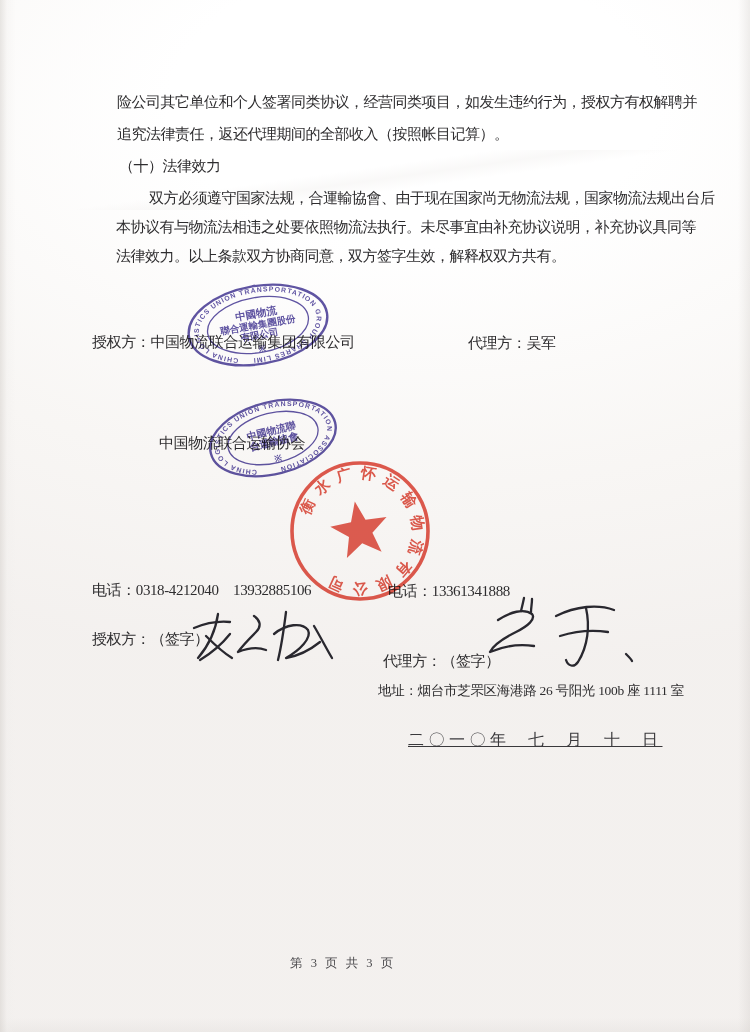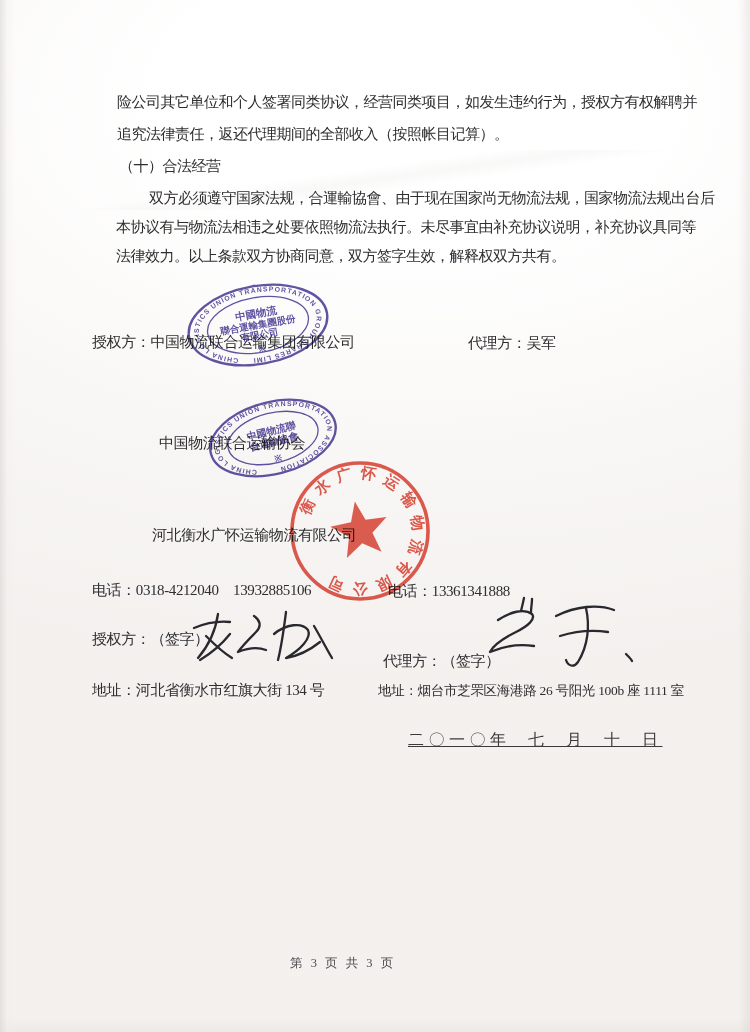--- a/index.html
+++ b/index.html
@@ -35,34 +35,32 @@
   .sig path { fill:none; stroke:#29282f; stroke-width:2.3; stroke-linecap:round; stroke-linejoin:round; }
 </style>
 </head>
 <body>
 
 <div class="page">
   <div class="crease"></div>
 
   <div class="txt body-line" style="left:92px; top:93px;">险公司其它单位和个人签署同类协议，经营同类项目，如发生违约行为，授权方有权解聘并</div>
   <div class="txt body-line" style="left:92px; top:125px;">追究法律责任，返还代理期间的全部收入（按照帐目记算）。</div>
-  <div class="txt body-line" style="left:94px; top:157px;">（十）合法经营</div>
+  <div class="txt body-line" style="left:94px; top:157px;">（十）法律效力</div>
   <div class="txt body-line" style="left:124px; top:189px;">双方必须遵守国家法规，合運輸協會、由于现在国家尚无物流法规，国家物流法规出台后</div>
   <div class="txt body-line" style="left:91px; top:218px;">本协议有与物流法相违之处要依照物流法执行。未尽事宜由补充协议说明，补充协议具同等</div>
   <div class="txt body-line" style="left:91px; top:247px;">法律效力。以上条款双方协商同意，双方签字生效，解释权双方共有。</div>
 
   <div class="txt" style="left:92px;  top:333px;">授权方：中国物流联合运输集团有限公司</div>
   <div class="txt" style="left:468px; top:334px;">代理方：吴军</div>
   <div class="txt" style="left:159px; top:434px;">中国物流联合运输协会</div>
-  <div class="txt" style="left:152px; top:526px;">河北衡水广怀运输物流有限公司</div>
   <div class="txt" style="left:92px;  top:581px;">电话：0318-4212040　13932885106</div>
   <div class="txt" style="left:388px; top:582px;">电话：13361341888</div>
   <div class="txt" style="left:92px;  top:630px;">授权方：（签字）</div>
   <div class="txt" style="left:383px; top:631px;margin-top:21px;">代理方：（签字）</div>
-  <div class="txt" style="left:92px;  top:681px;">地址：河北省衡水市红旗大街 134 号</div>
   <div class="txt addr-right" style="left:378px; top:683px;">地址：烟台市芝罘区海港路 26 号阳光 100b 座 1111 室</div>
   <div class="txt date-line" style="left:408px; top:730px;">二〇一〇年 七 月 十 日</div>
   <div class="txt footer-line" style="left:290px; top:956px;">第 3 页 共 3 页</div>
 
   <svg class="sig" style="position:absolute; left:190px; top:600px;" width="150" height="70" viewBox="0 0 150 70">
     <path d="M28 14 C26 28 20 44 8 58"></path>
     <path d="M4 28 C16 23 30 21 40 22"></path>
     <path d="M16 36 C24 44 32 52 42 58"></path>
     <path d="M40 34 C32 44 20 54 10 60"></path>
     <path d="M64 16 C70 20 72 26 66 32 C58 40 52 46 48 52 C58 48 68 47 76 50"></path>

